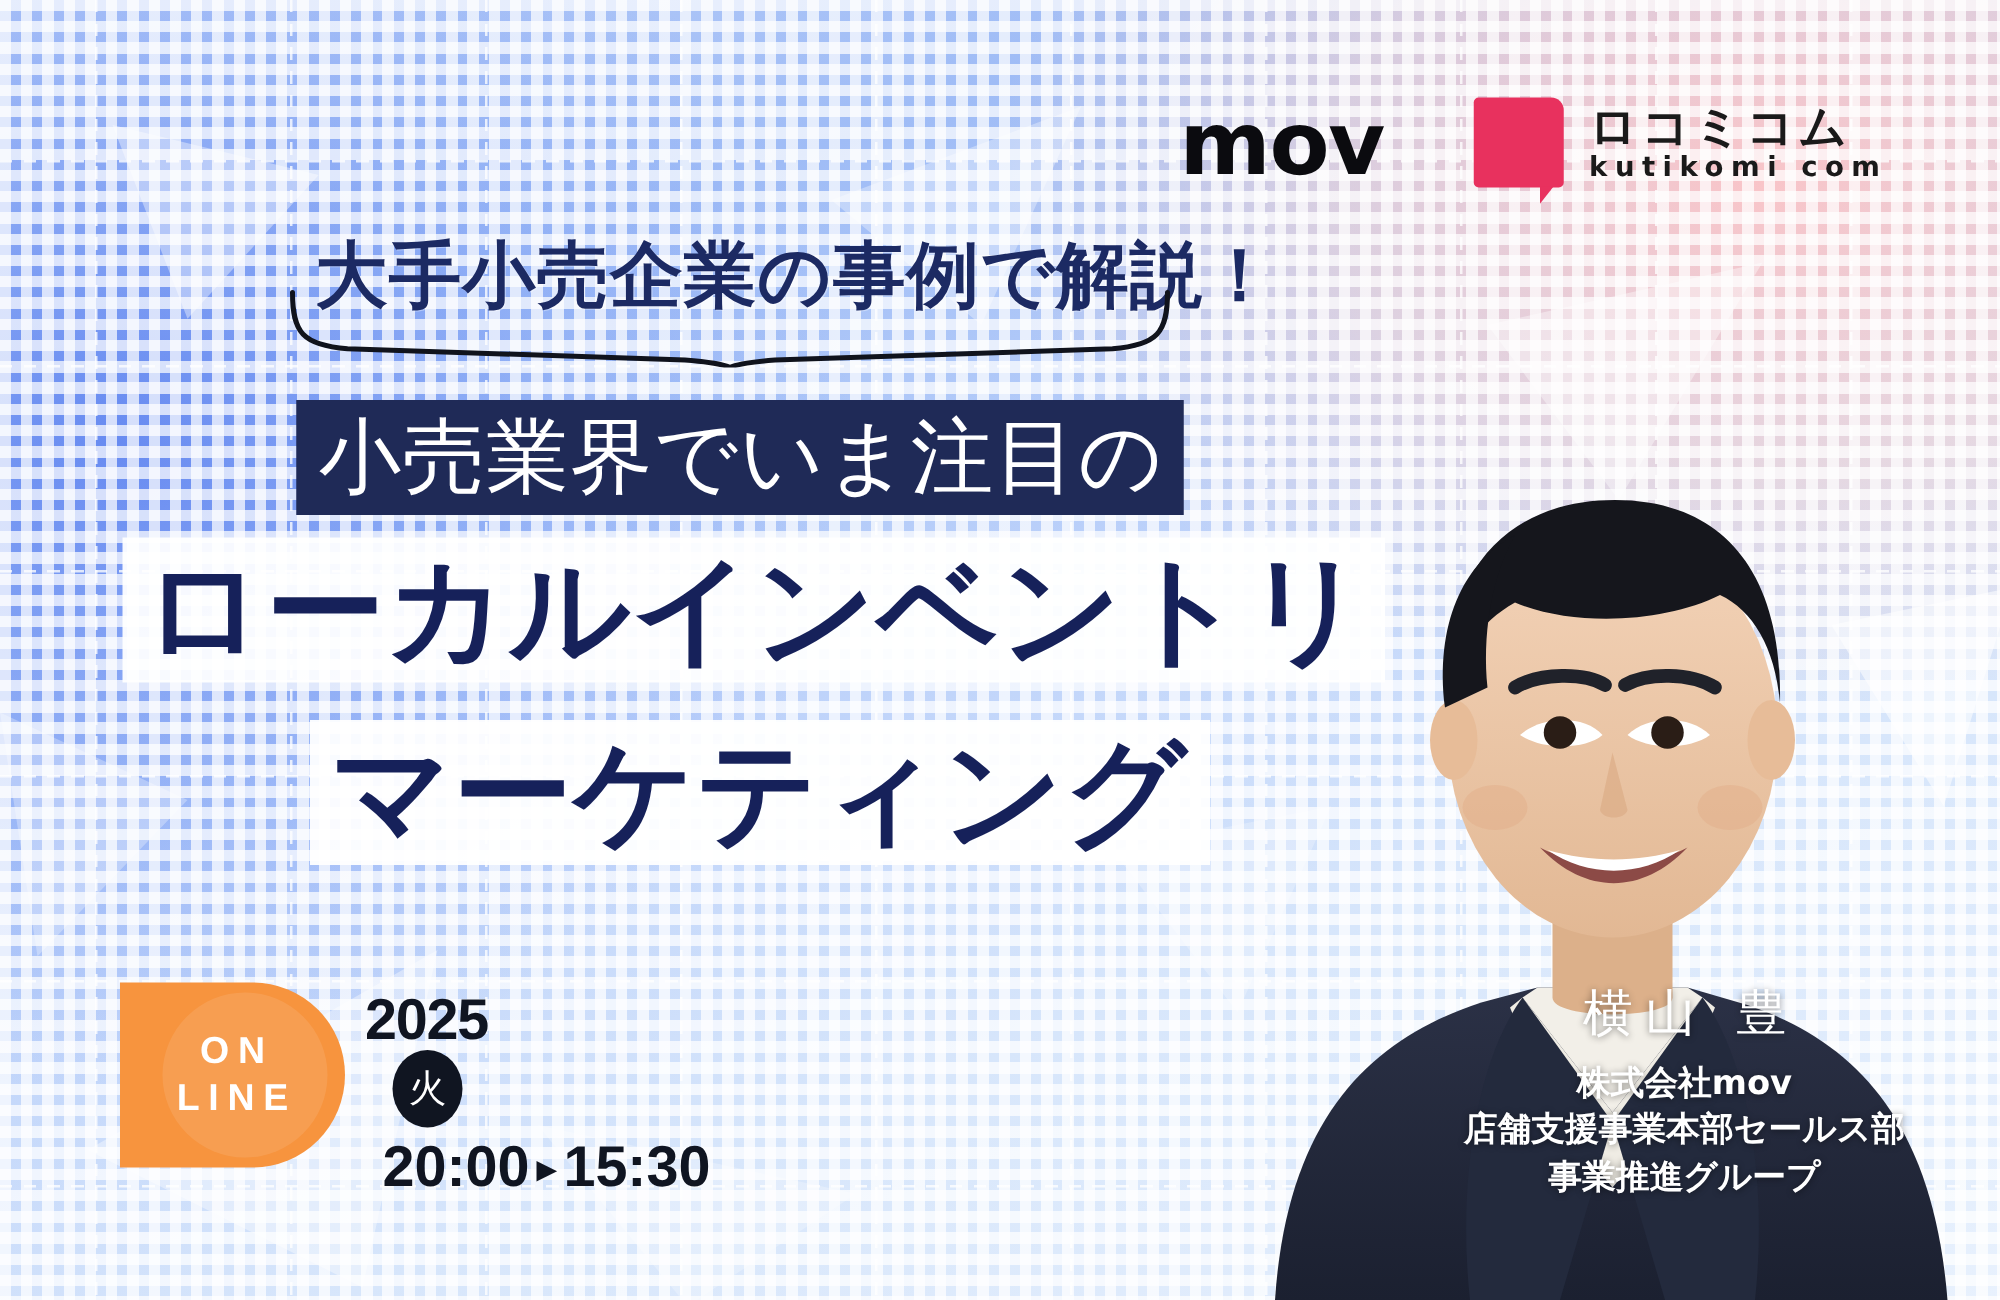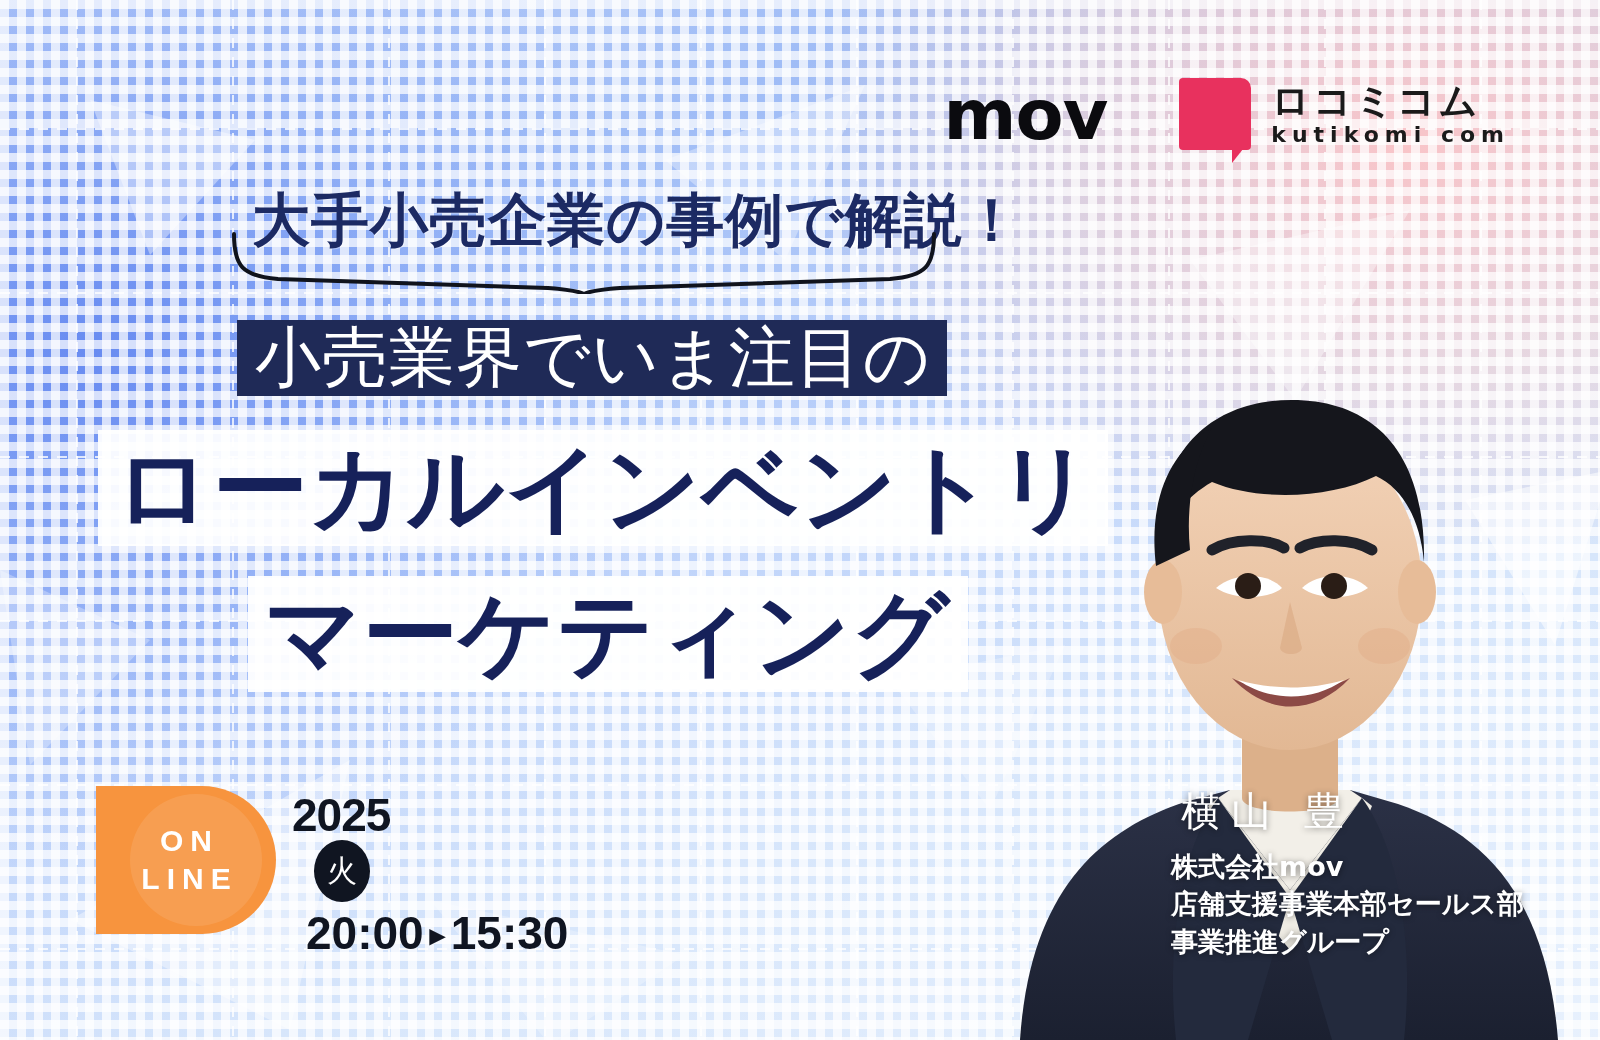--- a/index.html
+++ b/index.html
@@ -139,21 +139,21 @@
   
   .band {
     position: absolute;
     display: flex;
     align-items: center;
     white-space: nowrap;
   }
   .band-navy {
     left: 237px;
     top: 320px;
-    height: 76px;
+    height: 92px;
     background: #1f2a57;
     padding: 0 16px 0 18px;
   }
   .band-navy .txt {
     font-size: 66px;
     font-weight: 500;
     color: #ffffff;
     letter-spacing: 1px;
     line-height: 1;
     font-family: "DejaVu Sans", sans-serif;
@@ -284,20 +284,21 @@
     line-height: 1;
     font-family: "Liberation Sans", sans-serif;
   }
   .time .arrow { font-size: 30px; margin: 0 6px; vertical-align: 4px; }
 
   
   .speaker {
     position: absolute;
     right: 76px;
     top: 788px;
+    text-align: center;
     color: #ffffff;
     text-shadow: 0 1px 6px rgba(0,0,0,0.45);
   }
   .sp-name {
     font-size: 40px;
     font-weight: 500;
     letter-spacing: 10px;
     text-indent: 10px;
     line-height: 1.15;
     margin-bottom: 14px;

